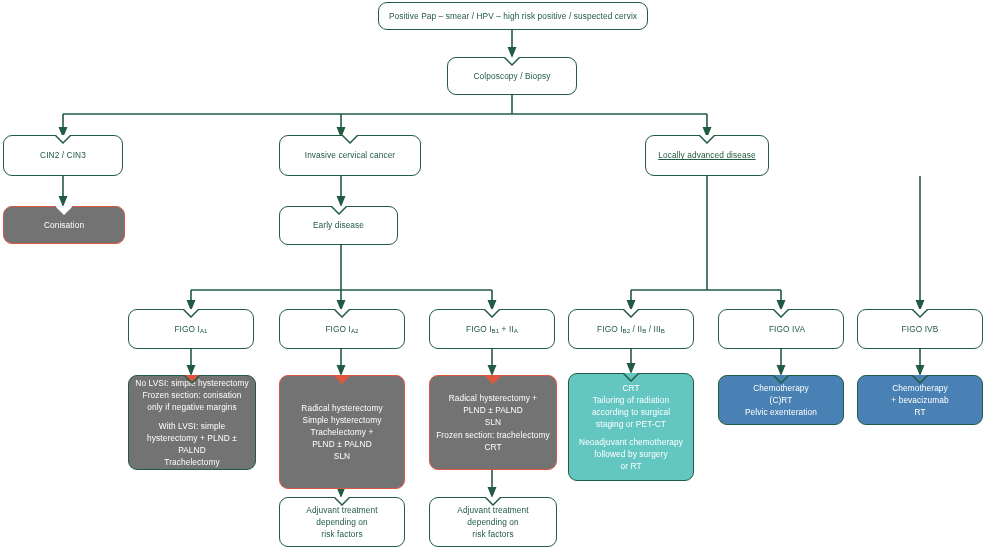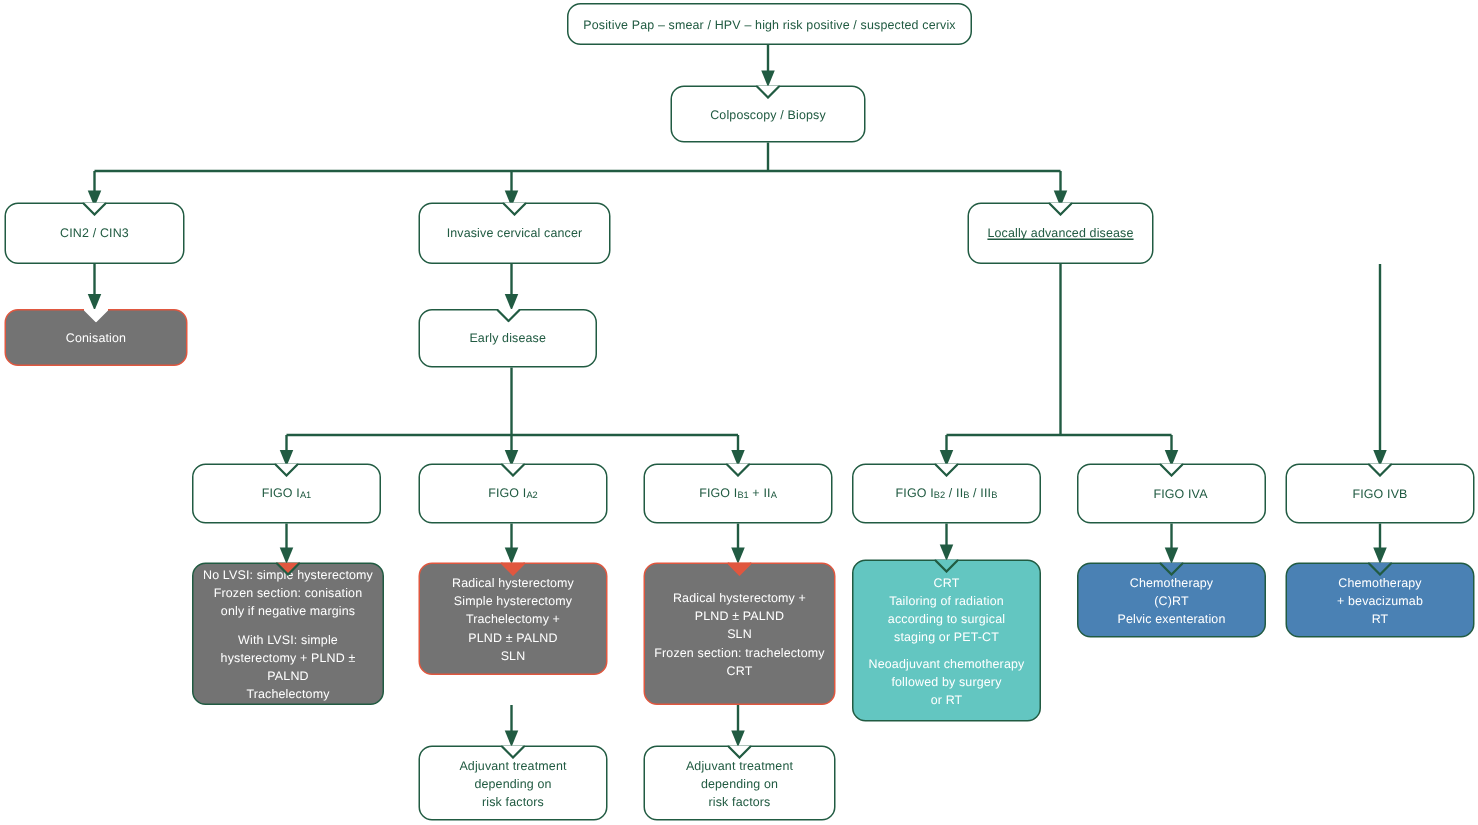--- a/index.html
+++ b/index.html
@@ -132,21 +132,21 @@
     <span class="txt">Colposcopy / Biopsy</span>
   </div>
 
   <div class="node" style="left:3px;top:135px;width:120px;height:41px;">
     <svg class="notch" viewBox="0 0 16 9">
       <path d="M0,0 L8,8 L16,0" stroke="#215b42" stroke-width="1.5" fill="#ffffff"></path>
     </svg>
     <span class="txt">CIN2 / CIN3</span>
   </div>
 
-  <div class="node" style="left:279px;top:135px;width:128px;height:41px;">
+  <div class="node" style="left:279px;top:135px;width:142px;height:41px;">
     <svg class="notch" viewBox="0 0 16 9">
       <path d="M0,0 L8,8 L16,0" stroke="#215b42" stroke-width="1.5" fill="#ffffff"></path>
     </svg>
     <span class="txt">Invasive cervical cancer</span>
   </div>
 
   <div class="node" style="left:645px;top:135px;width:124px;height:41px;text-decoration:underline;">
     <svg class="notch" viewBox="0 0 16 9">
       <path d="M0,0 L8,8 L16,0" stroke="#215b42" stroke-width="1.5" fill="#ffffff"></path>
     </svg>
@@ -215,21 +215,21 @@
       <path d="M0,0 L8,8 L16,0" stroke="#215b42" stroke-width="1.5" fill="#e0573f"></path>
     </svg>
     <span class="txt"><span>No LVSI: simple hysterectomy
 Frozen section: conisation
 only if negative margins</span><span class="gap"></span><span>With LVSI: simple
 hysterectomy + PLND ±
 PALND
 Trachelectomy</span></span>
   </div>
 
-  <div class="node red" style="left:279px;top:375px;width:126px;height:75px;">
+  <div class="node red" style="left:279px;top:375px;width:126px;height:114px;">
     <svg class="notch" viewBox="0 0 16 9">
       <path d="M0,0 L8,8 L16,0" stroke="#e0573f" stroke-width="1.5" fill="#e0573f"></path>
     </svg>
     <span class="txt">Radical hysterectomy
 Simple hysterectomy
 Trachelectomy +
 PLND ± PALND
 SLN</span>
   </div>
 

